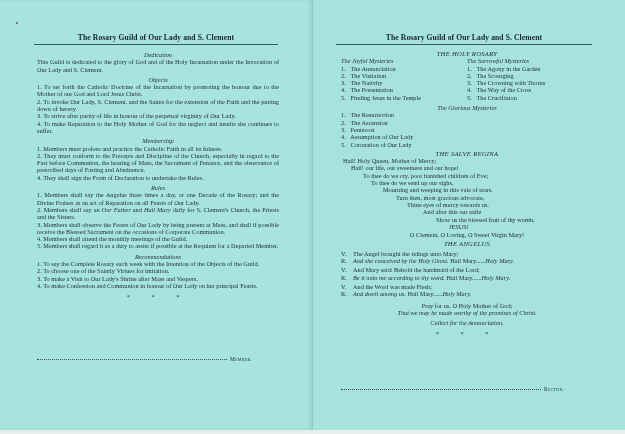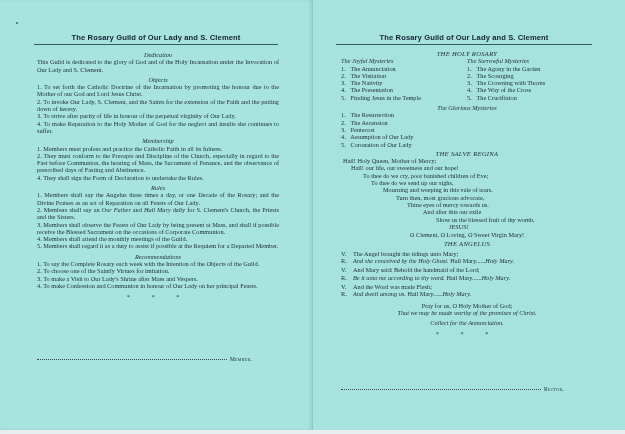--- a/index.html
+++ b/index.html
@@ -13,21 +13,21 @@
   .sheet {
     position:absolute; top:0; height:430px;
     background:#a8e4de;
   }
   .left { left:0; width:312px; border-right:1px solid #8fcac4; box-shadow: inset -2px 0 3px rgba(60,110,110,0.15); }
   .right { left:313px; width:312px; background:#a7e3dd; }
   .bottom-edge { position:absolute; left:0; right:0; top:430px; height:4px; background:#e8eeee; }
   .dot { position:absolute; left:16px; top:22px; width:2px; height:2px; background:#557; border-radius:50%; }
   .masthead {
     position:absolute; top:33px;
-    font-family:Liberation Sans, sans-serif; font-weight:bold; font-size:7.6px;
+    font-family:Liberation Serif, serif; font-weight:bold; font-size:7.6px;
     letter-spacing:0.1px; text-align:center; color:#162335;
   }
   .left .masthead { left:34px; width:244px; }
   .right .masthead { left:25px; width:252px; }
   .rule { position:absolute; top:44px; height:1px; background:#3e5467; }
   .left .rule { left:34px; width:244px; }
   .right .rule { left:23px; width:256px; }
   .content { position:absolute; top:48px; font-size:6.3px; line-height:7.3px; }
   .left .content { left:37px; width:242px; }
   .right .content { left:28px; width:252px; }

